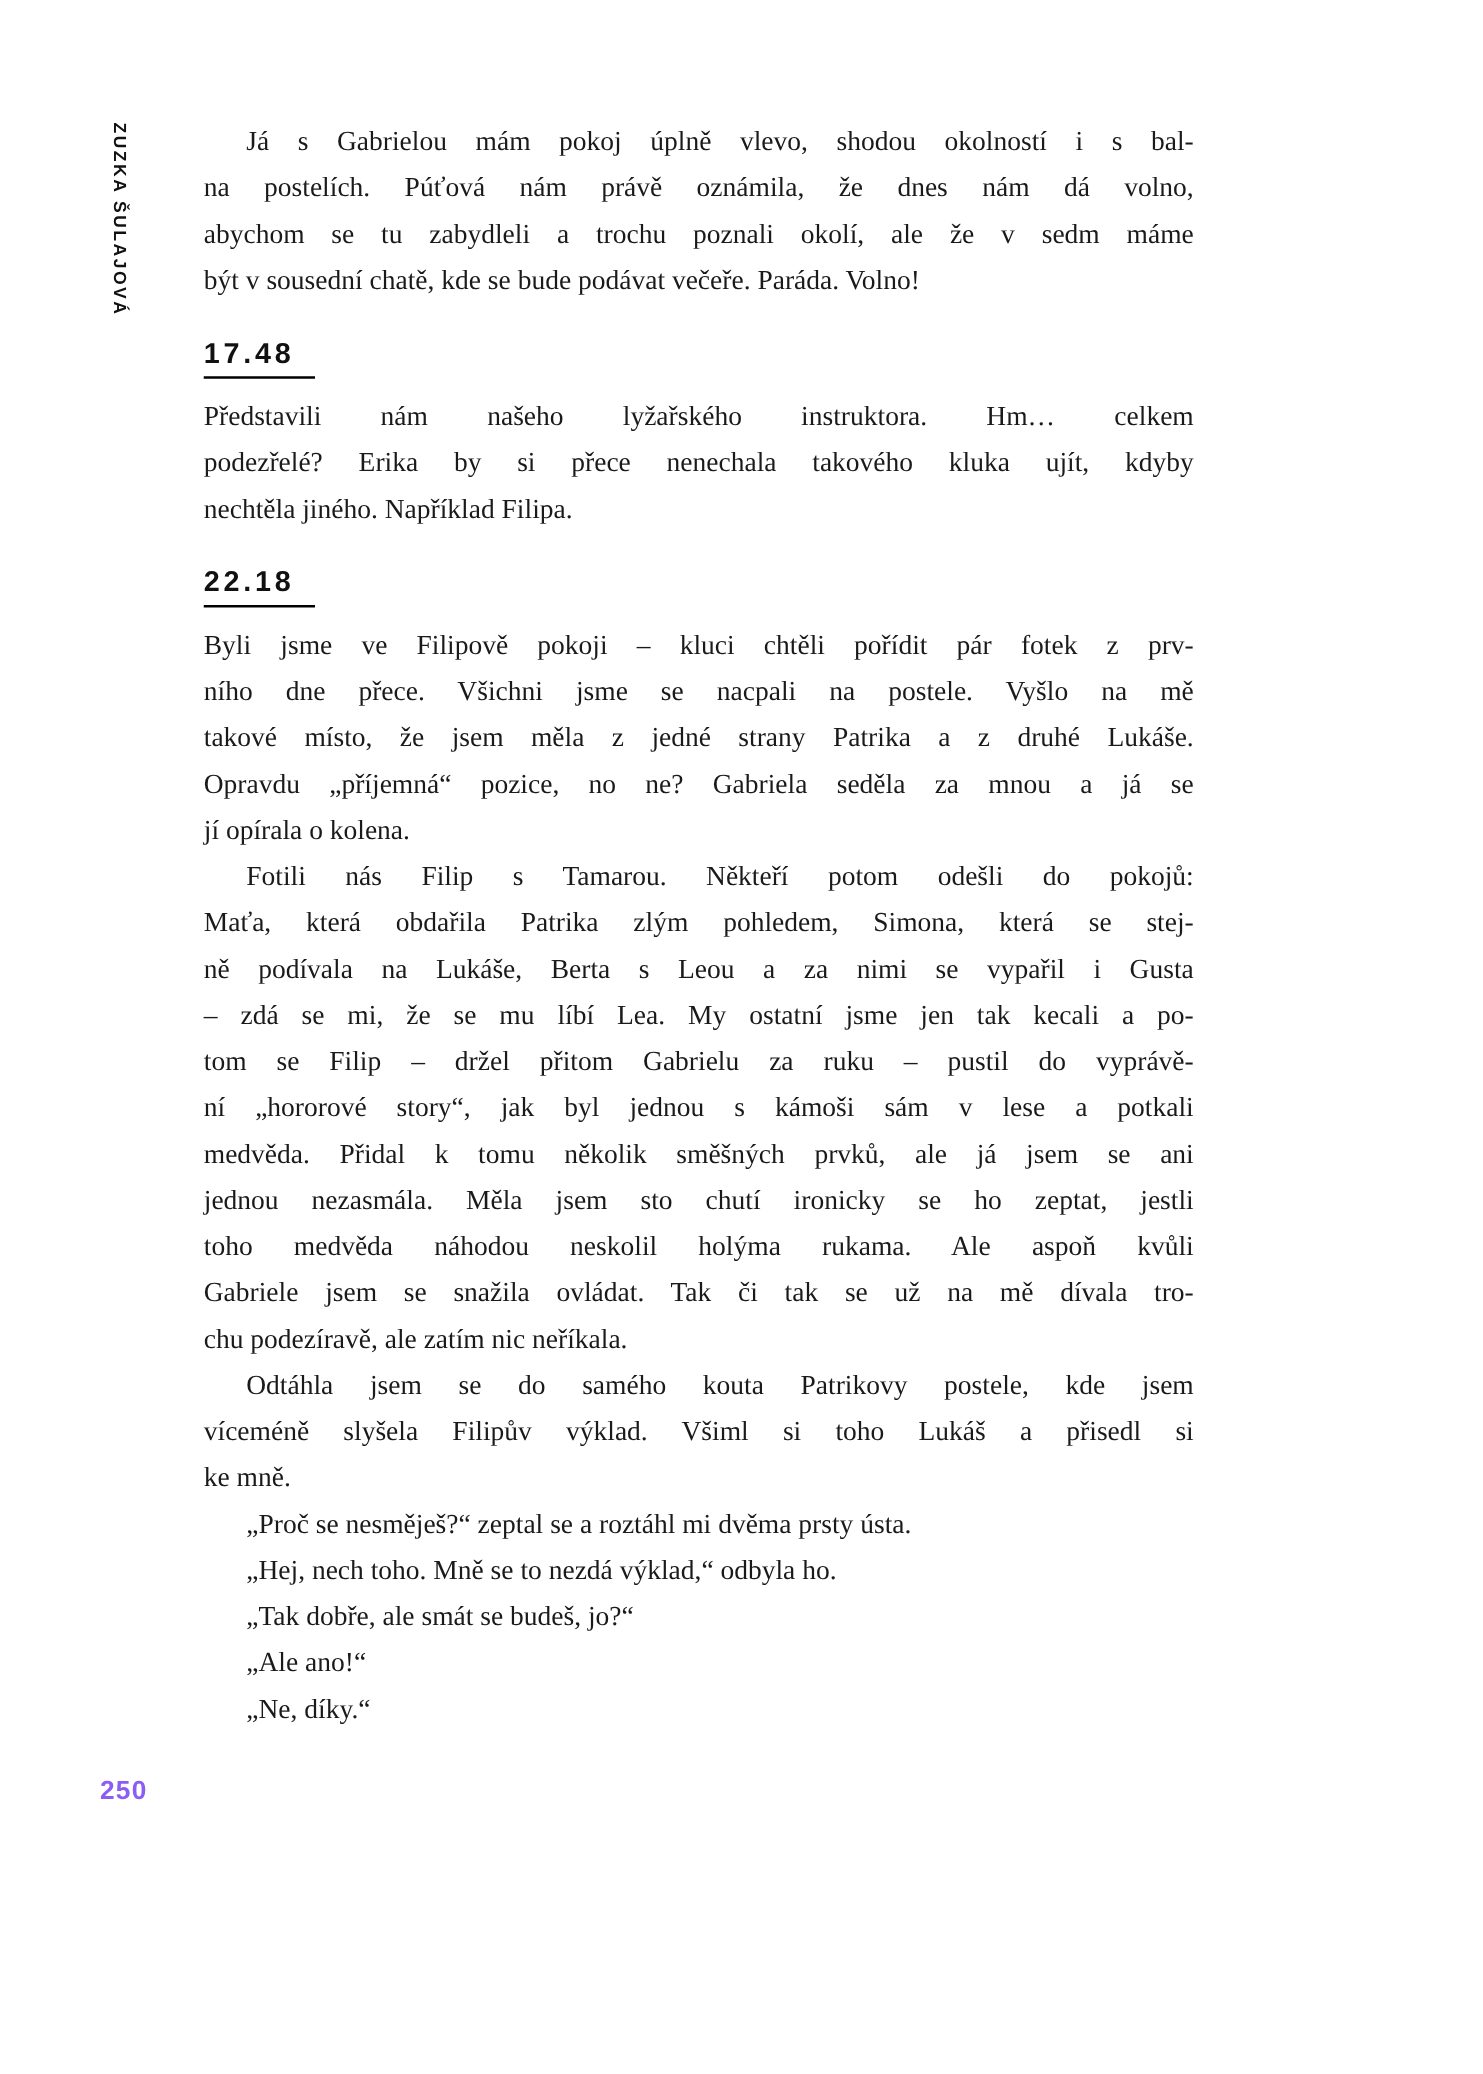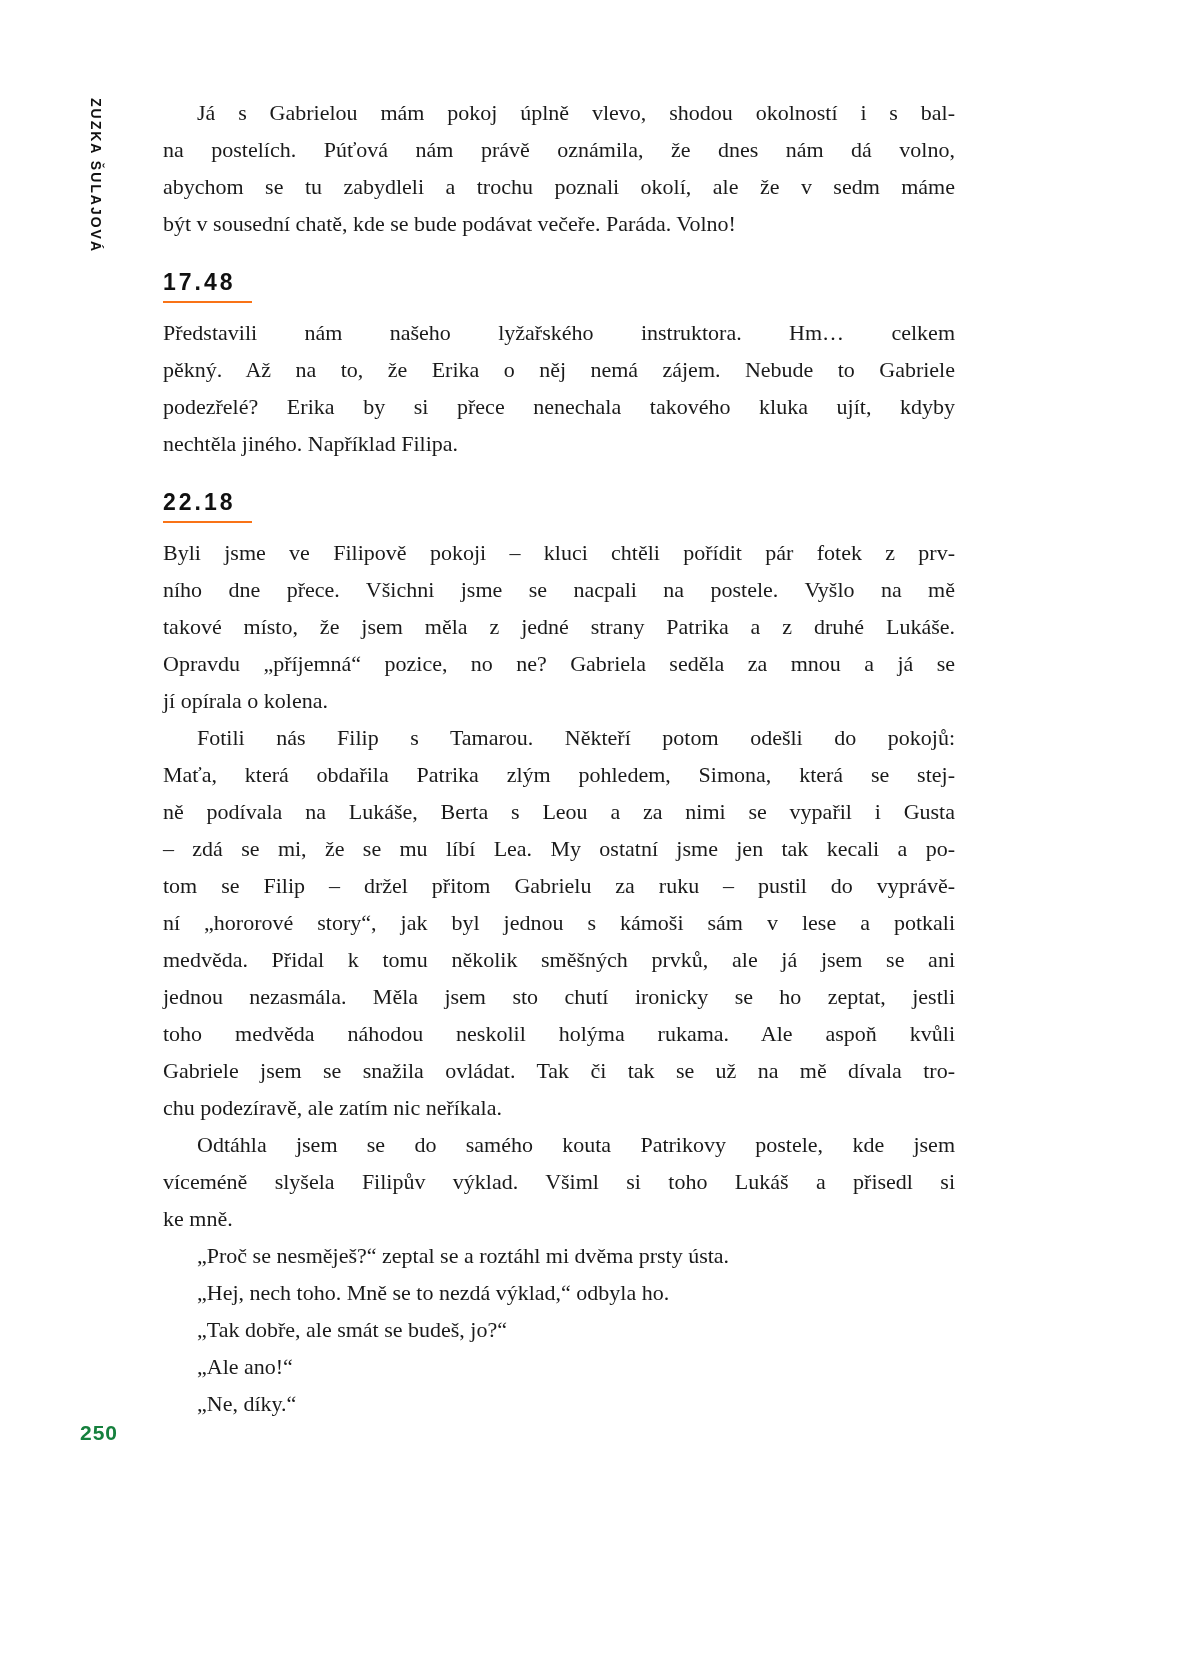--- a/index.html
+++ b/index.html
@@ -32,21 +32,21 @@
   }
   
   .page-number {
     position: absolute;
     left: 80px;
     top: 1421px;
     font-family: "Liberation Sans", sans-serif;
     font-weight: bold;
     font-size: 21px;
     letter-spacing: 1px;
-    color: #15803d;
+    color: #8b5cf6;
   }
   
   .text-block {
     position: absolute;
     left: 163px;
     top: 94px;
     width: 792px;
     font-family: "Liberation Serif", serif;
     font-size: 22px;
     line-height: 37px;
@@ -70,21 +70,21 @@
     margin-bottom: 11px;
     line-height: 30px;
   }
   .time-heading {
     display: inline-block;
     font-family: "Liberation Sans", sans-serif;
     font-weight: bold;
     font-size: 23px;
     letter-spacing: 3px;
     color: #111111;
-    border-bottom: 2px solid #f97316;
+    border-bottom: 2px solid #000000;
     padding: 0 16px 4px 0;
   }
 </style>
 </head>
 <body>
 
 <div class="page">
 
   <div class="author-vertical">ZUZKA ŠULAJOVÁ</div>
 
@@ -93,21 +93,20 @@
   <div class="text-block">
       <div class="para">
         <div class="line first-indent">Já s Gabrielou mám pokoj úplně vlevo, shodou okolností i s bal-</div>
         <div class="line">na postelích. Púťová nám právě oznámila, že dnes nám dá volno,</div>
         <div class="line">abychom se tu zabydleli a trochu poznali okolí, ale že v sedm máme</div>
         <div class="line last">být v sousední chatě, kde se bude podávat večeře. Paráda. Volno!</div>
       </div>
       <div class="heading-row"><span class="time-heading">17.48</span></div>
       <div class="para">
         <div class="line">Představili nám našeho lyžařského instruktora. Hm… celkem</div>
-        <div class="line">pěkný. Až na to, že Erika o něj nemá zájem. Nebude to Gabriele</div>
         <div class="line">podezřelé? Erika by si přece nenechala takového kluka ujít, kdyby</div>
         <div class="line last">nechtěla jiného. Například Filipa.</div>
       </div>
       <div class="heading-row"><span class="time-heading">22.18</span></div>
       <div class="para">
         <div class="line">Byli jsme ve Filipově pokoji – kluci chtěli pořídit pár fotek z prv-</div>
         <div class="line">ního dne přece. Všichni jsme se nacpali na postele. Vyšlo na mě</div>
         <div class="line">takové místo, že jsem měla z jedné strany Patrika a z druhé Lukáše.</div>
         <div class="line">Opravdu „příjemná“ pozice, no ne? Gabriela seděla za mnou a já se</div>
         <div class="line last">jí opírala o kolena.</div>

